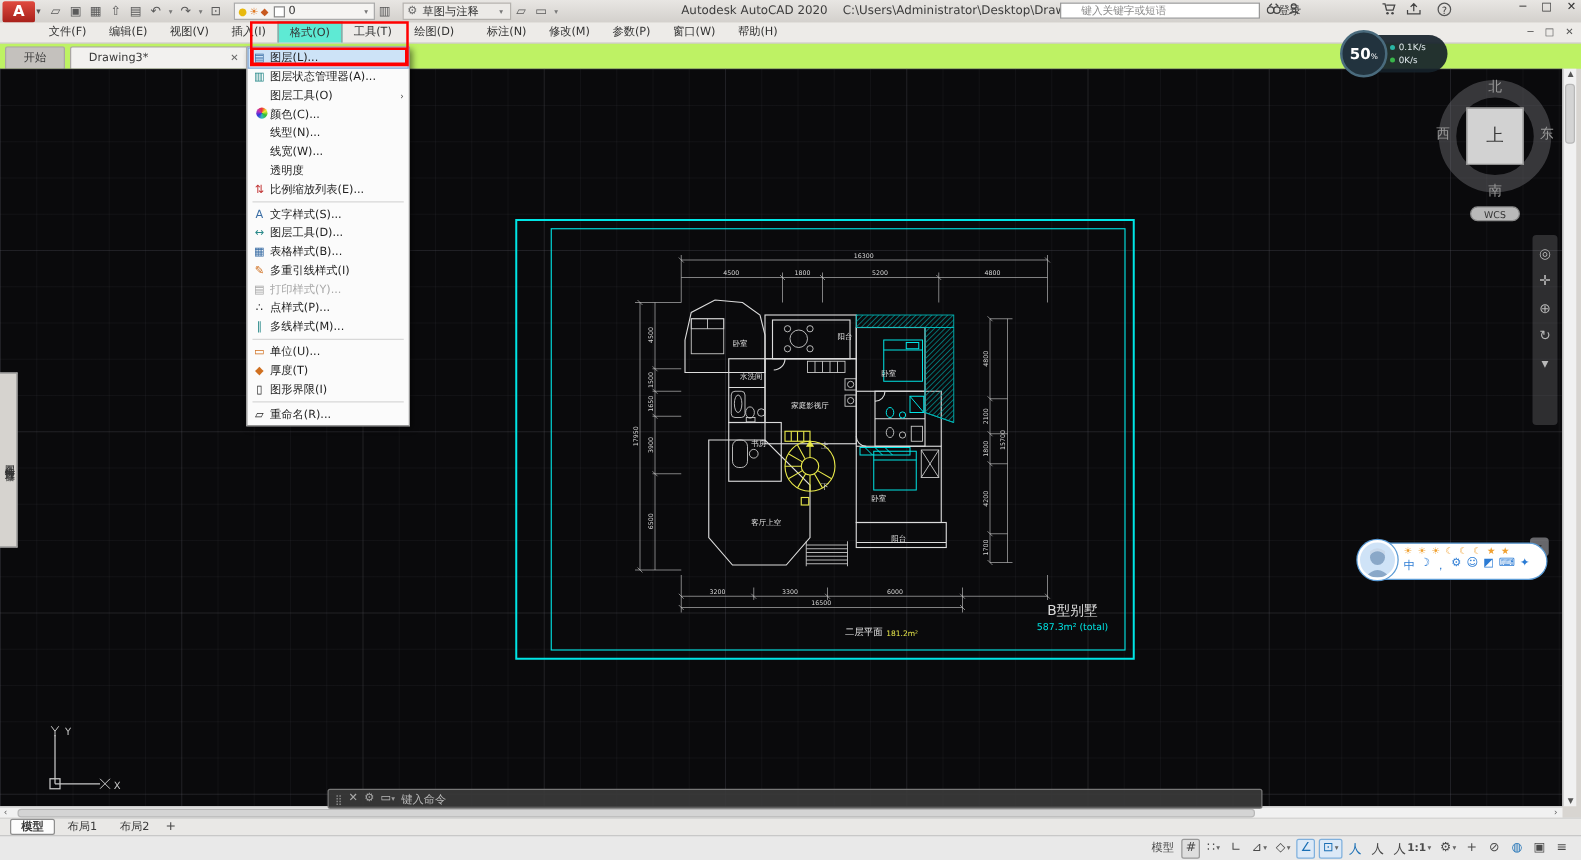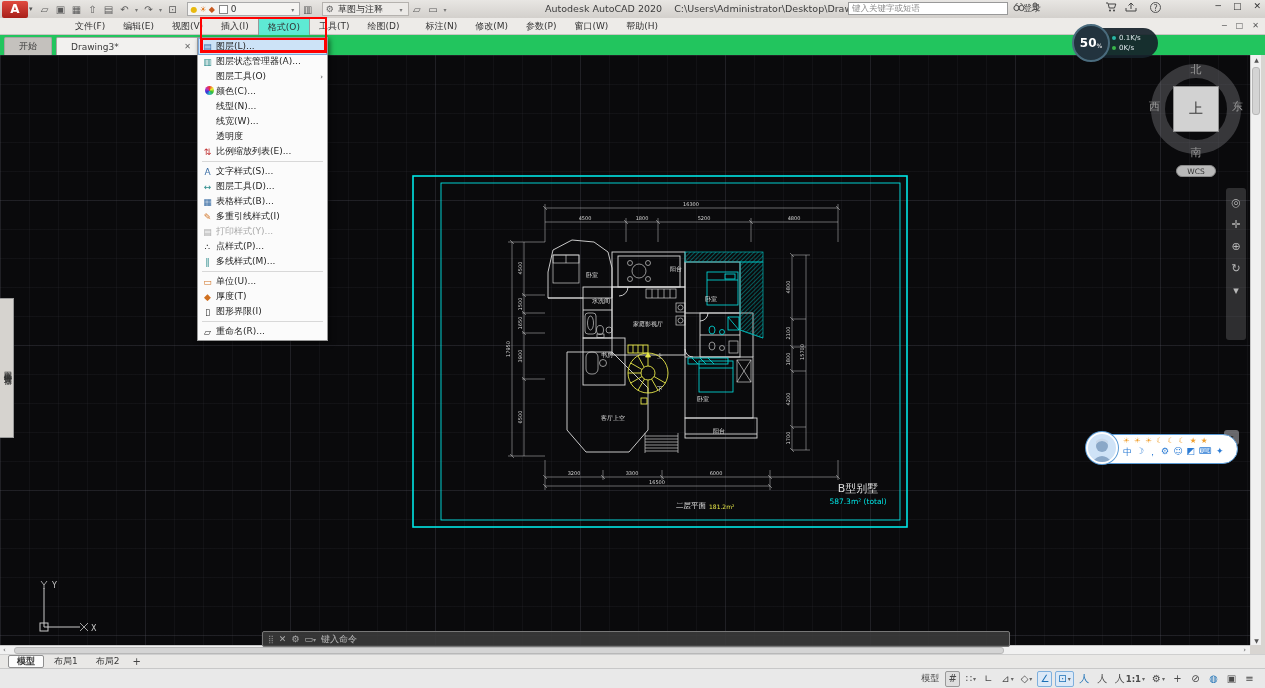--- a/index.html
+++ b/index.html
@@ -11,28 +11,28 @@
   .alogo{width:26px;height:17px;background:linear-gradient(#e04a3f,#a8201a);color:#fff;font-weight:bold;font-size:12px;display:flex;align-items:center;justify-content:center;border-radius:2px;margin-left:2px;}
   .alogo-dd{font-size:7px;color:#555;margin:0 4px 0 1px;}
   .qi{width:16px;text-align:center;font-size:10px;color:#5a5a5a;cursor:default;}
   .qi.dd{width:8px;font-size:6px;color:#777;}
   .layerbox{display:flex;align-items:center;border:1px solid #aaa;background:#f5f4f2;height:14px;margin-left:6px;padding:0 2px;}
   .layerbox .g{font-size:8px;margin:0 1px;}
   .sw{width:9px;height:9px;border:1px solid #888;background:#fff;margin:0 3px;}
   .lname{width:58px;font-size:9px;}
   .wsbox{display:flex;align-items:center;border:1px solid #b5b2ae;background:#eceae7;height:14px;margin-left:6px;padding:0 3px;}
   .title-text{position:absolute;left:545px;top:3px;font-size:9.5px;color:#3c3c3c;white-space:nowrap;}
-  .searchbox{position:absolute;left:848px;top:2px;width:160px;height:13px;border:1px solid #999;background:#fff;font-size:8.5px;color:#8a8a8a;padding:1px 3px;display:flex;align-items:center;}
+  .searchbox{position:absolute;left:848px;top:2px;width:160px;height:13px;border:1px solid #999;background:#fff;font-size:8.5px;color:#8a8a8a;padding:1px 16px;display:flex;align-items:center;}
   .tr-ic{position:absolute;top:2px;font-size:9px;color:#444;}
   .winctl{position:absolute;right:4px;top:1px;display:flex;gap:12px;font-size:9px;color:#333;}
-  .menubar{position:absolute;left:0;top:18px;width:1265px;height:17px;background:#edebe8;border-bottom:1px solid #c9c6c2;display:flex;align-items:flex-start;font-size:9px;color:#333;padding-left:36px;}
+  .menubar{position:absolute;left:0;top:18px;width:1265px;height:17px;background:#edebe8;border-bottom:1px solid #c9c6c2;display:flex;align-items:flex-end;font-size:9px;color:#333;}
   .mb-item{padding:0 9px;height:17px;display:flex;align-items:center;cursor:default;}
   .mb-item.open{background:#5eead4;border:1px solid #999;border-bottom:none;}
   .docctl{position:absolute;right:6px;top:21px;display:flex;gap:9px;font-size:8px;color:#555;}
-  .filetabs{position:absolute;left:0;top:35px;width:1265px;height:20px;background:#22c55e;display:flex;align-items:flex-end;font-size:9px;color:#3a3a3a;}
+  .filetabs{position:absolute;left:0;top:35px;width:1265px;height:20px;background:#bef264;display:flex;align-items:flex-end;font-size:9px;color:#3a3a3a;}
   .ftab{height:18px;padding:0 14px;display:flex;align-items:center;gap:6px;border:1px solid #a9a6a2;border-bottom:none;background:#c4c1bd;margin-left:4px;border-radius:2px 2px 0 0;}
   .ftab.active{background:#f2f1ef;width:150px;justify-content:space-between;}
   .ftab-add{margin-left:6px;font-size:11px;color:#444;}
 
   
   .canvas{position:absolute;left:0;top:55px;width:1250px;height:590px;background-color:#0a0a0c;
     background-image:
       linear-gradient(rgba(90,90,100,.20) 1px,transparent 1px),
       linear-gradient(90deg,rgba(90,90,100,.20) 1px,transparent 1px),
       linear-gradient(rgba(90,90,100,.10) 1px,transparent 1px),

